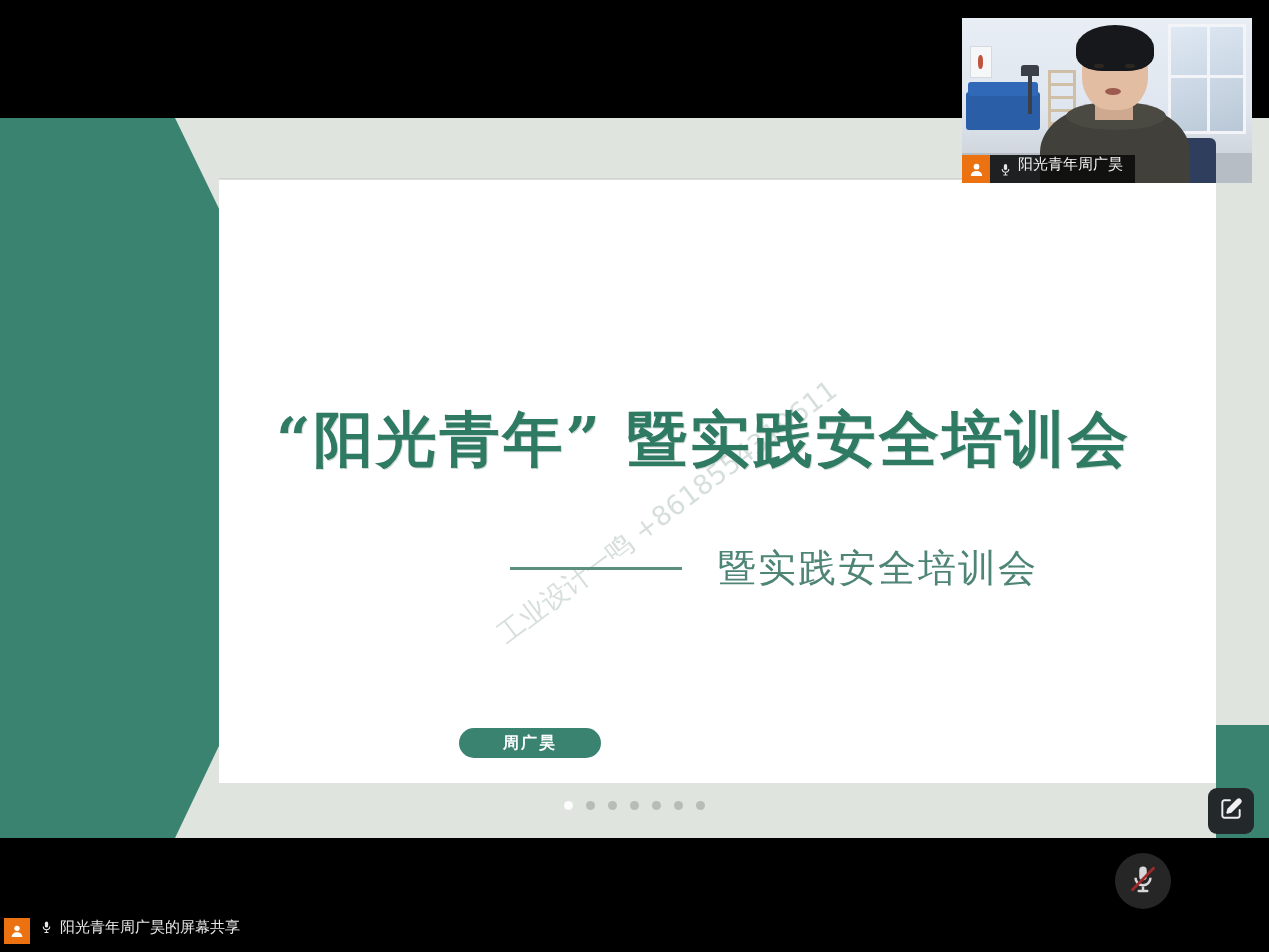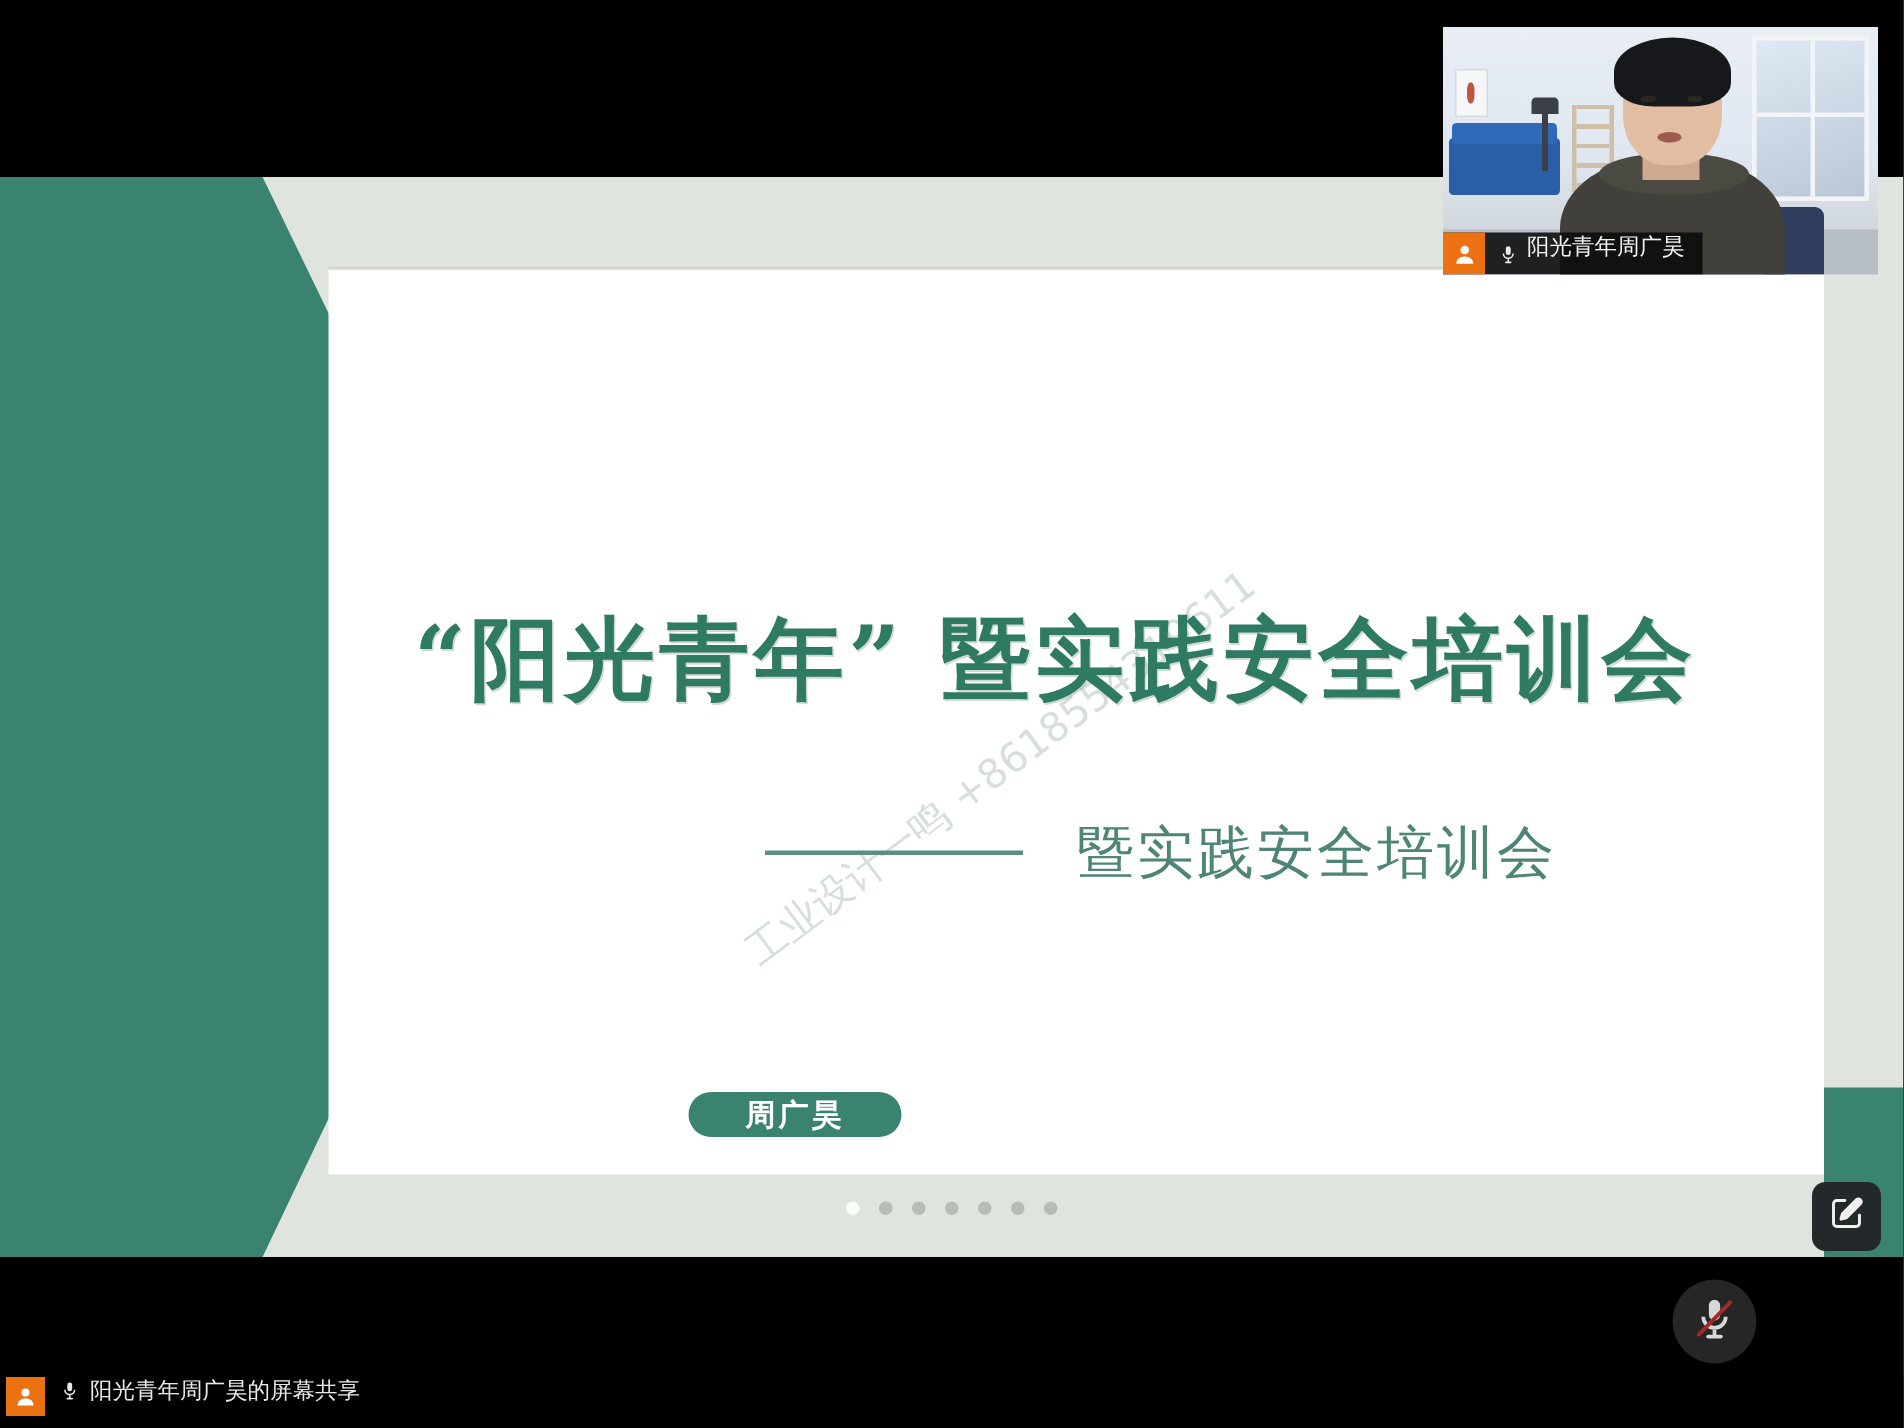--- a/index.html
+++ b/index.html
@@ -119,21 +119,21 @@
     width: 142px;
     height: 30px;
     border-radius: 15px;
     background: #3b8371;
     display: flex;
     align-items: center;
     justify-content: center;
   }
   #presenter-name {
     font-family: "DejaVu Sans", "Liberation Sans", sans-serif;
-    font-size: 20px;
+    font-size: 16px;
     font-weight: 700;
     color: #ffffff;
     letter-spacing: 2px;
   }
 
   
   #watermark {
     position: absolute;
     left: 490px;
     top: 505px;

